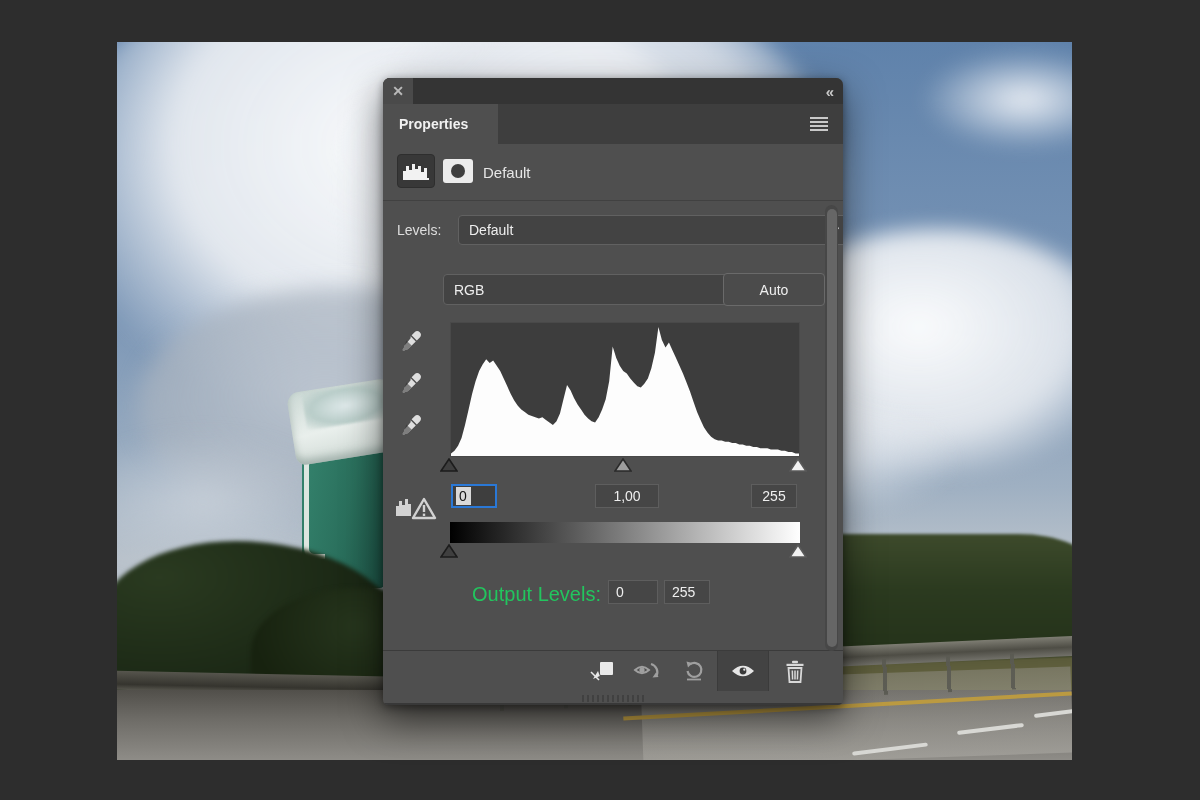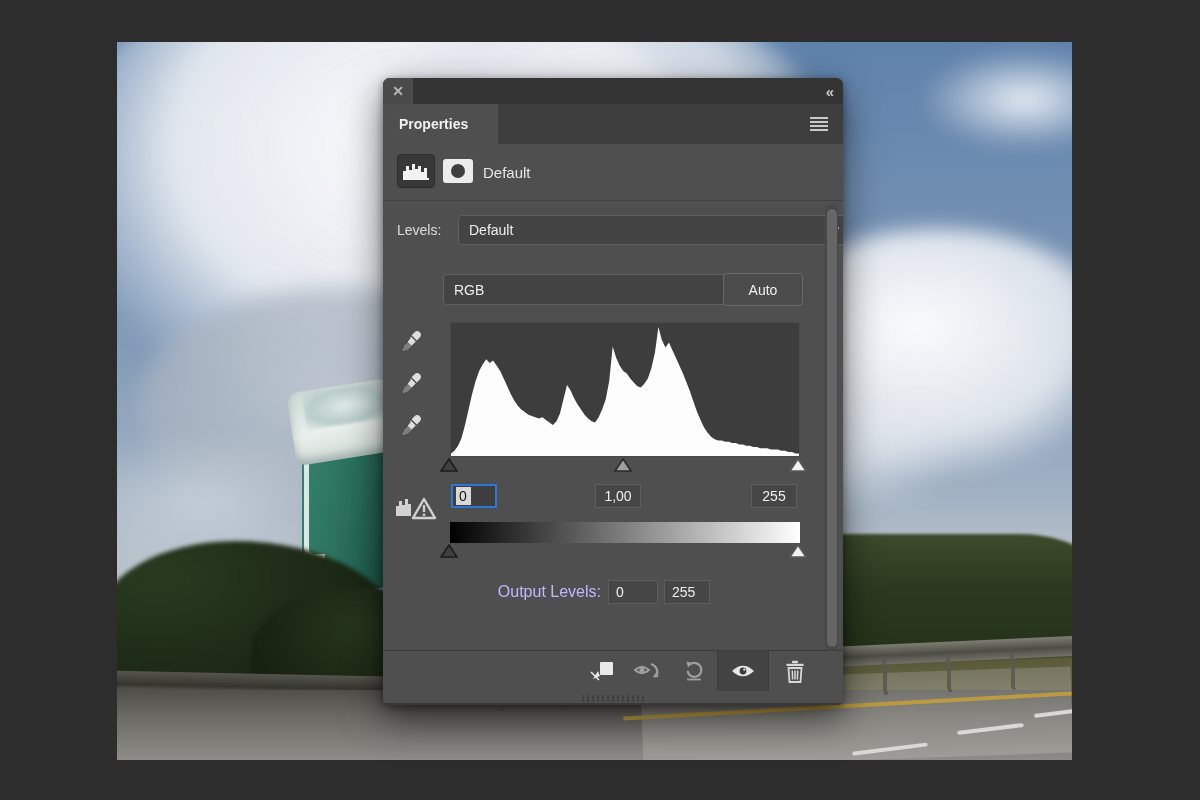--- a/index.html
+++ b/index.html
@@ -95,21 +95,21 @@
   .divider { position:absolute; left:0; top:122px; width:100%; height:1px; background:#414141; }
 
   .row-label { font-size:14px; color:#dedede; }
   .preset-label { position:absolute; left:14px; top:144px; }
   .dropdown { position:absolute; height:30px; background:#434343; border:1px solid #616161;
               border-radius:4px; display:flex; align-items:center; padding:0 10px;
               font-size:14px; color:#eeeeee; cursor:pointer; }
   .dd-chev { position:absolute; right:9px; top:50%; transform:translateY(-50%); }
   .preset-dd { left:75px; top:137px; width:392px; }
   .channel-dd { left:60px; top:196px; width:316px; height:31px; }
-  .auto-btn { position:absolute; left:340px; top:195px; width:80px; height:33px;
+  .auto-btn { position:absolute; left:340px; top:195px; width:102px; height:33px;
               background:#4b4b4b; border:1px solid #6a6a6a; border-radius:4px;
               display:flex; align-items:center; justify-content:center; font-size:14px; color:#efefef; cursor:pointer; }
 
   .dropper { position:absolute; left:15px; width:26px; height:26px; cursor:pointer; }
   .dp1 { top:250px; } .dp2 { top:292px; } .dp3 { top:334px; }
   .warn-icon { position:absolute; left:12px; top:414px; cursor:pointer; }
 
   .histogram { position:absolute; left:67px; top:244px; width:350px; height:135px;
                background:#3d3d3d; border:1px solid #494949; }
   .histogram svg { display:block; width:100%; height:100%; }
@@ -118,27 +118,27 @@
   .in-tri-black { left:57px; top:380px; }
   .in-tri-gray  { left:231px; top:380px; }
   .in-tri-white { left:406px; top:380px; }
   .out-tri-black { left:57px; top:466px; }
   .out-tri-white { left:406px; top:466px; }
 
   .field { position:absolute; height:24px; font-size:14px; color:#efefef;
            background:#464646; border:1px solid #5e5e5e; display:flex; align-items:center; }
   .f-black { left:68px; top:406px; width:46px; background:#3e3e3e; border:2px solid #2a78d6; padding-left:3px; }
   .sel-text { background:#d9d9d9; color:#151515; padding:1px 4px 1px 3px; font-size:14px; line-height:16px; }
-  .f-gamma { left:212px; top:406px; width:46px; justify-content:center; }
+  .f-gamma { left:212px; top:406px; width:64px; justify-content:center; }
   .f-white { left:368px; top:406px; width:46px; justify-content:center; }
 
   .gradientbar { position:absolute; left:67px; top:444px; width:350px; height:21px;
                  background:linear-gradient(90deg,#000 0%,#fff 100%); }
 
-  .out-label { position:absolute; left:0; top:505px; width:218px; text-align:right; font-size:16px; color:#c4b5fd; }
+  .out-label { position:absolute; left:0; top:505px; width:218px; text-align:right; font-size:20px; color:#22c55e; }
   .f-out-black { left:225px; top:502px; width:50px; padding-left:7px; }
   .f-out-white { left:281px; top:502px; width:46px; padding-left:7px; }
 
   .bottombar { position:absolute; left:0; top:572px; width:100%; height:41px;
                border-top:1px solid #3b3b3b; display:flex; justify-content:flex-end; align-items:stretch; padding-right:22px; }
   .bb-cell { width:46px; display:flex; align-items:center; justify-content:center; cursor:pointer; }
   .bb-eye { width:52px; background:#434343; border-left:1px solid #3b3b3b; border-right:1px solid #3b3b3b; }
   .bb-trash { width:52px; }
   .grip { position:absolute; left:50%; transform:translateX(-50%); top:617px; width:62px; height:7px;
           background:repeating-linear-gradient(90deg,#3d3d3d 0 2px, transparent 2px 5px); opacity:.8; }

